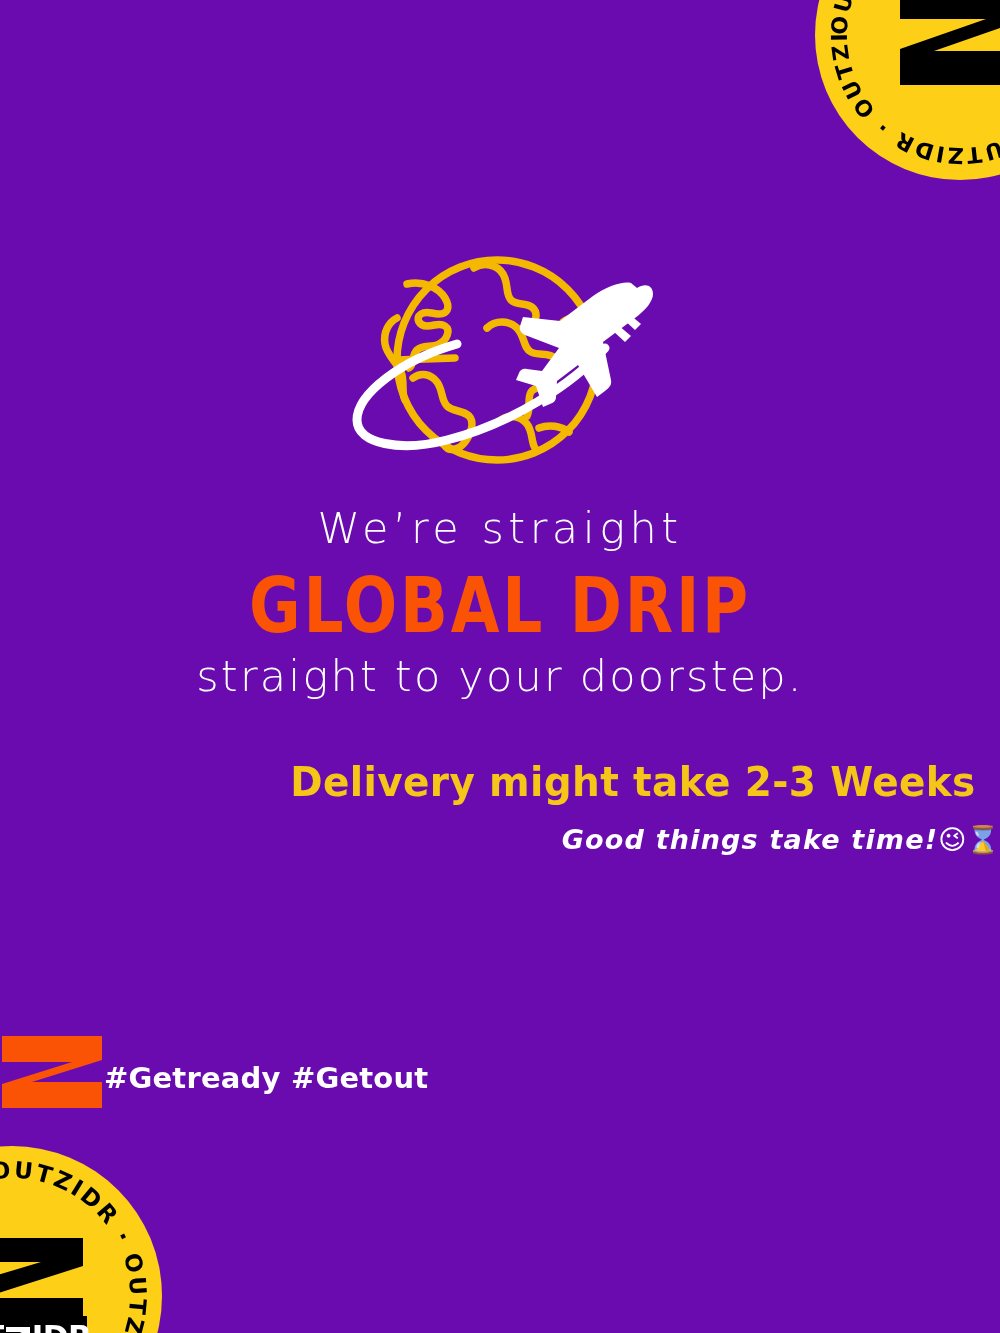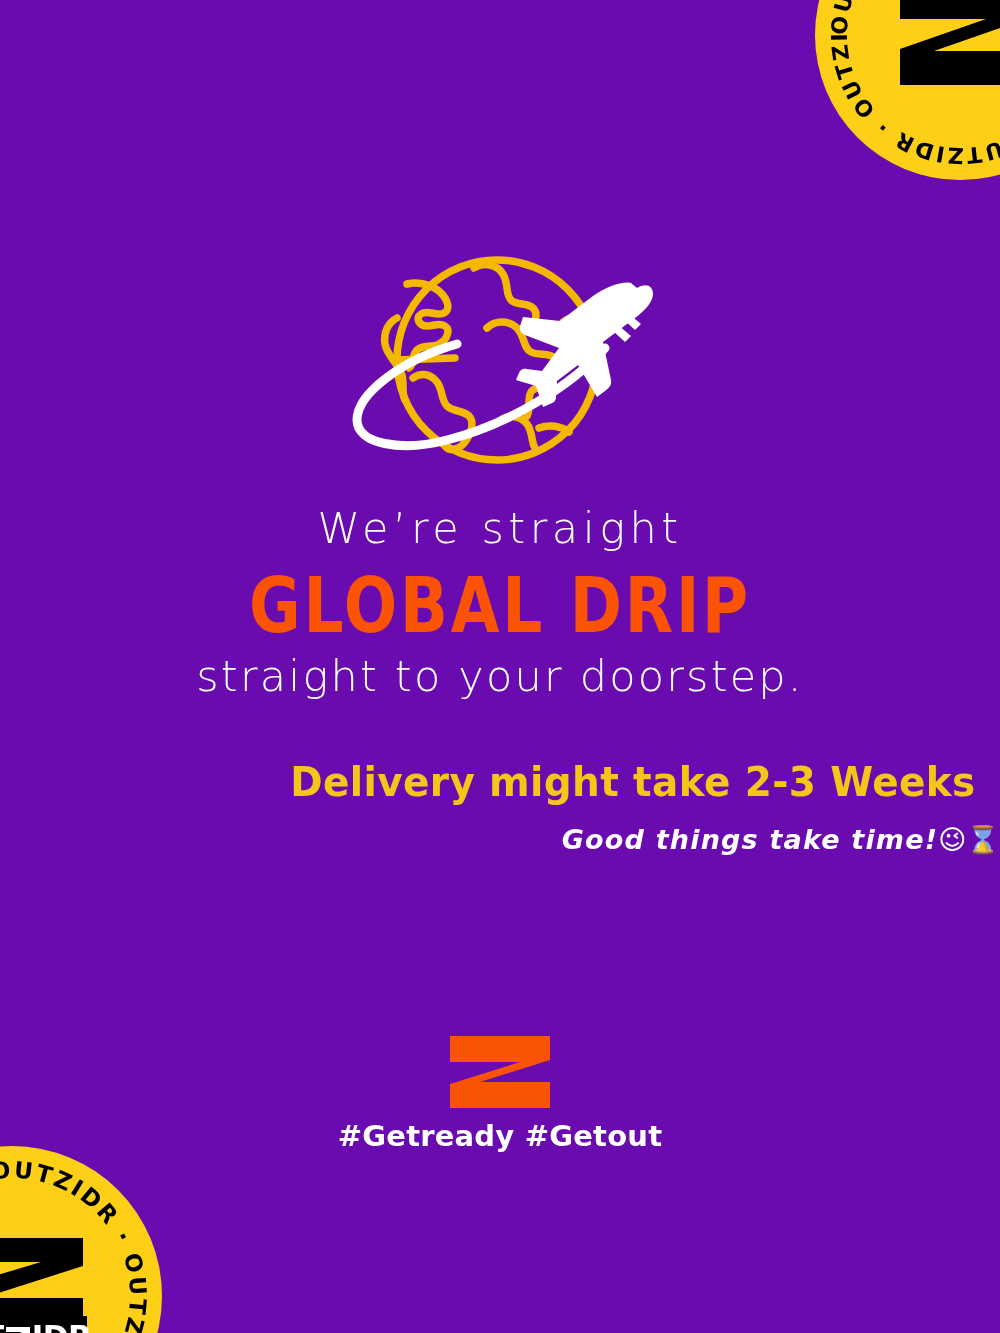--- a/index.html
+++ b/index.html
@@ -142,21 +142,21 @@
     letter-spacing: 0;
   }
 
   
   .footer {
     position: absolute;
     left: 0;
     right: 0;
     top: 1034px;
     display: flex;
-    flex-direction: column;
+    flex-direction: row;
     align-items: center;
   }
   .brand-mark {
     display: block;
   }
   .hashtags {
     color: #ffffff;
     font-size: 29px;
     font-weight: 700;
     letter-spacing: 0.2px;

